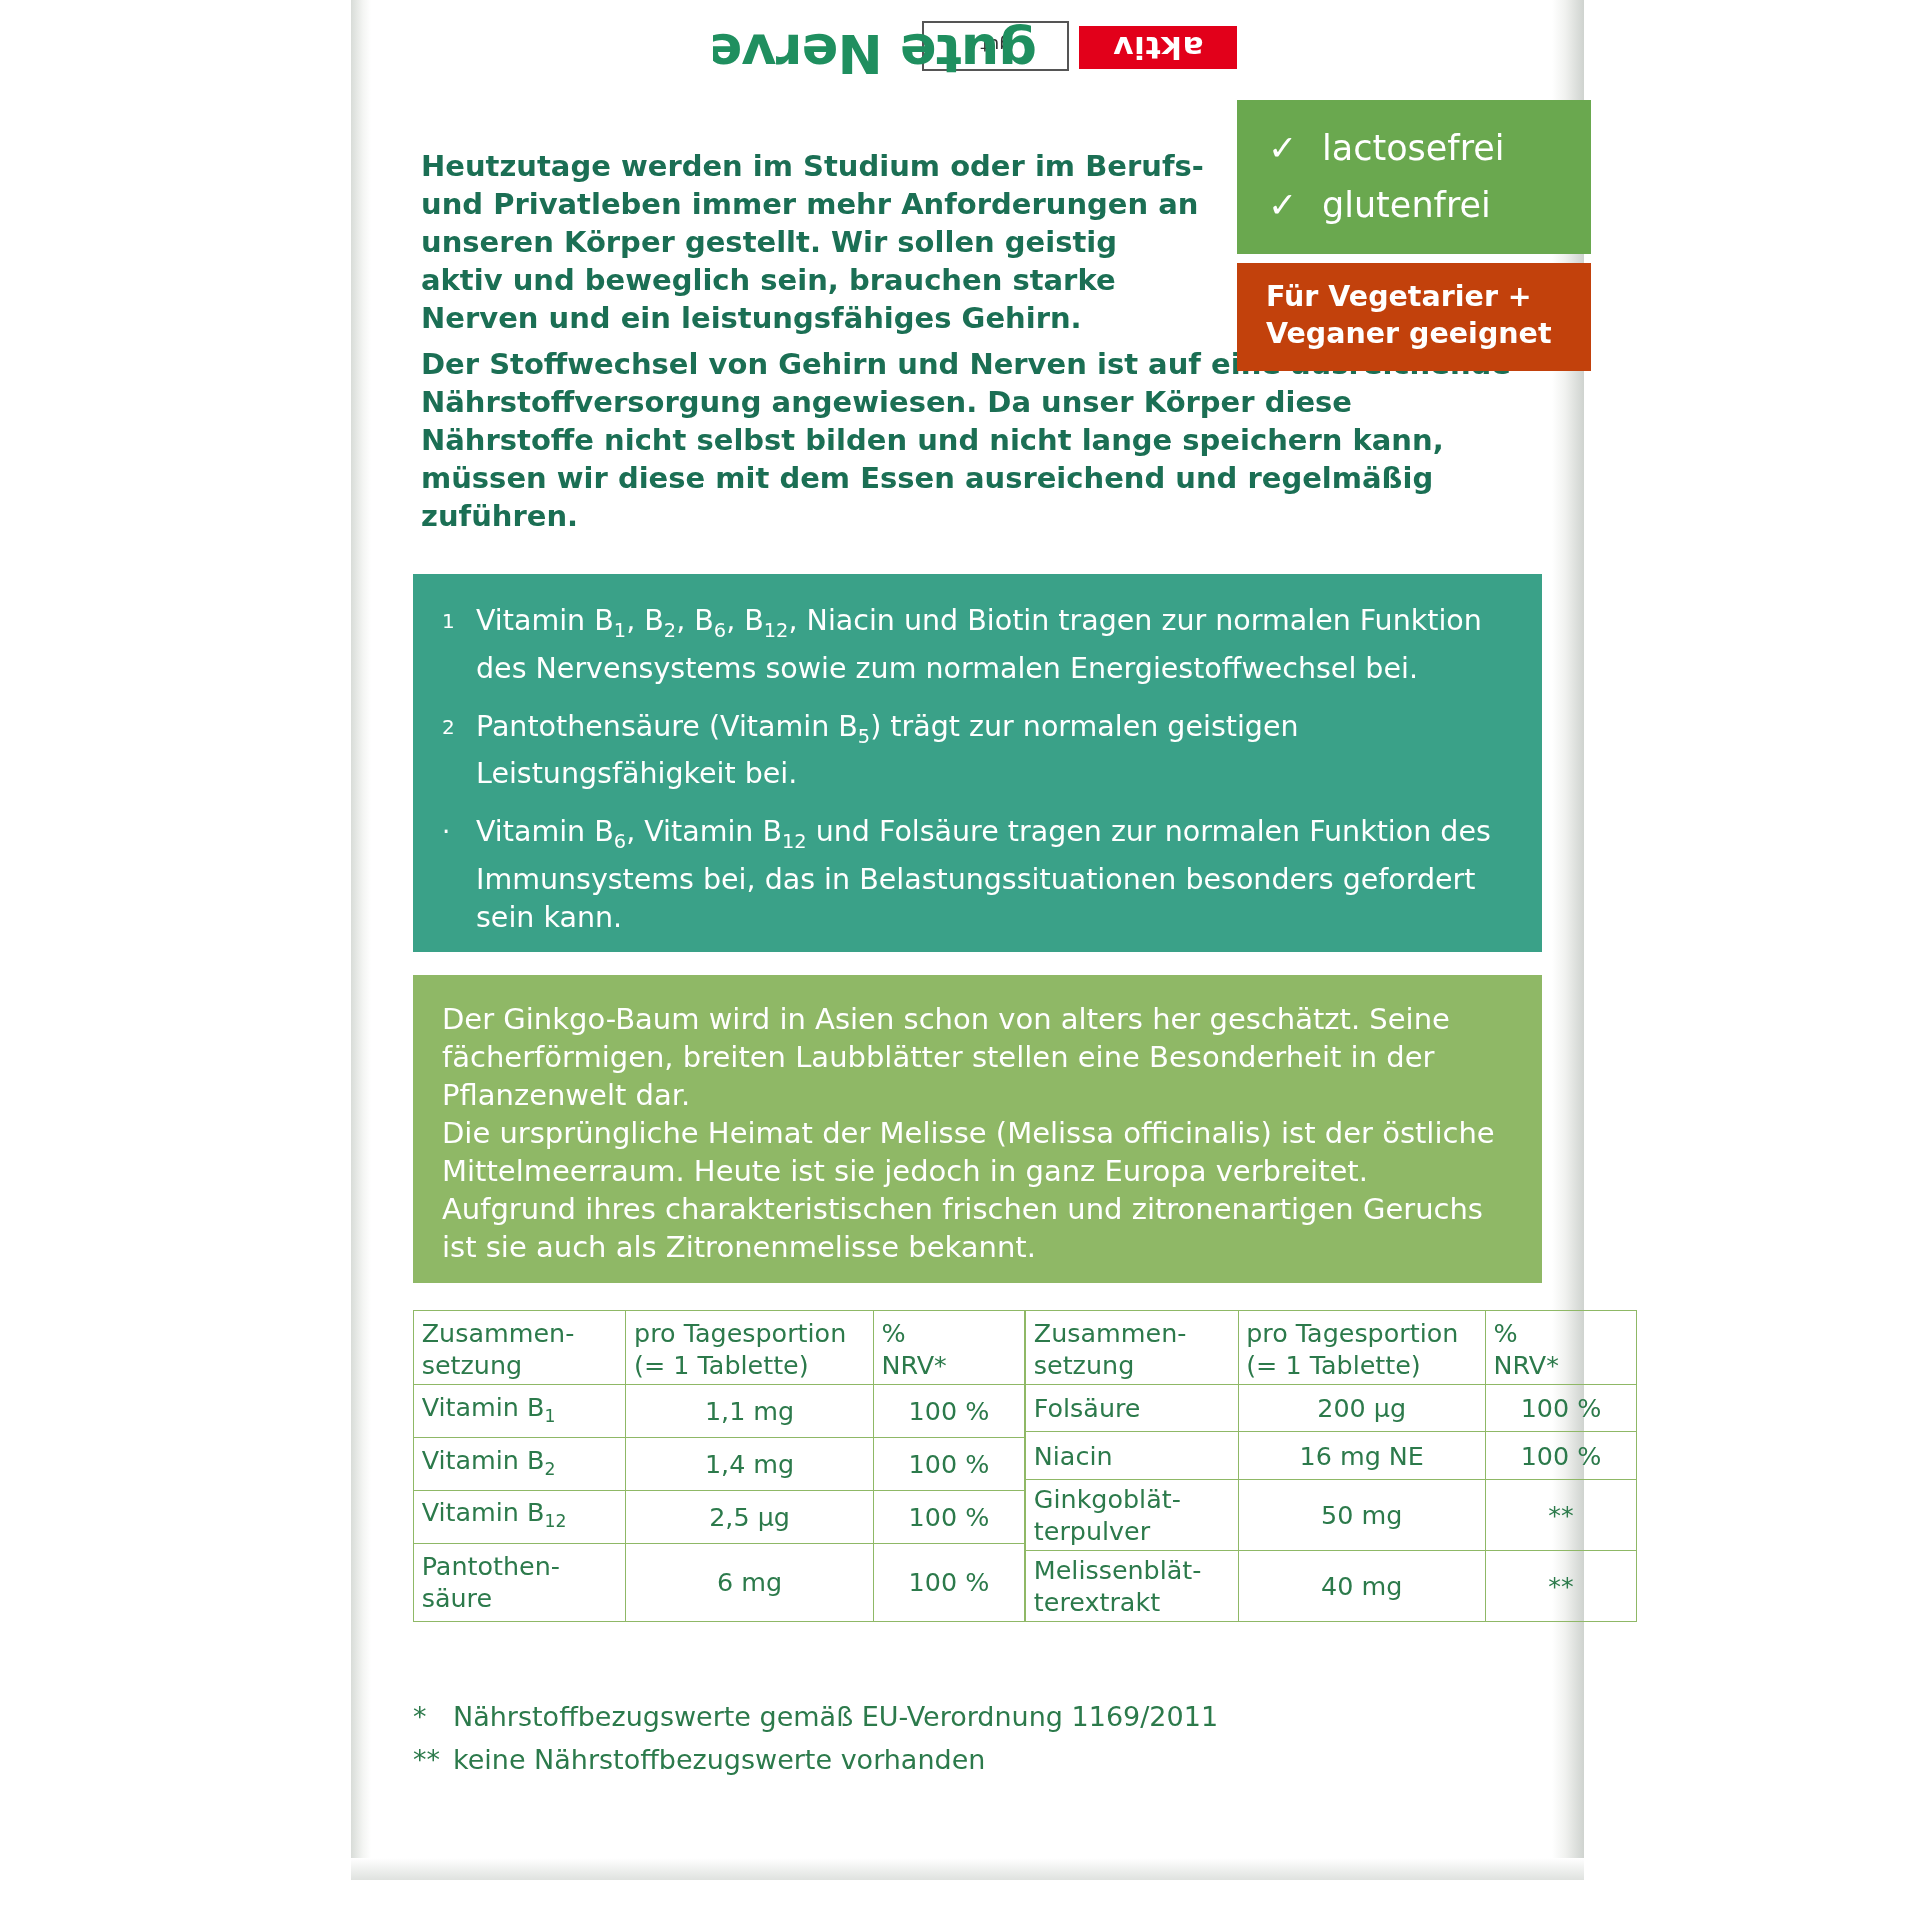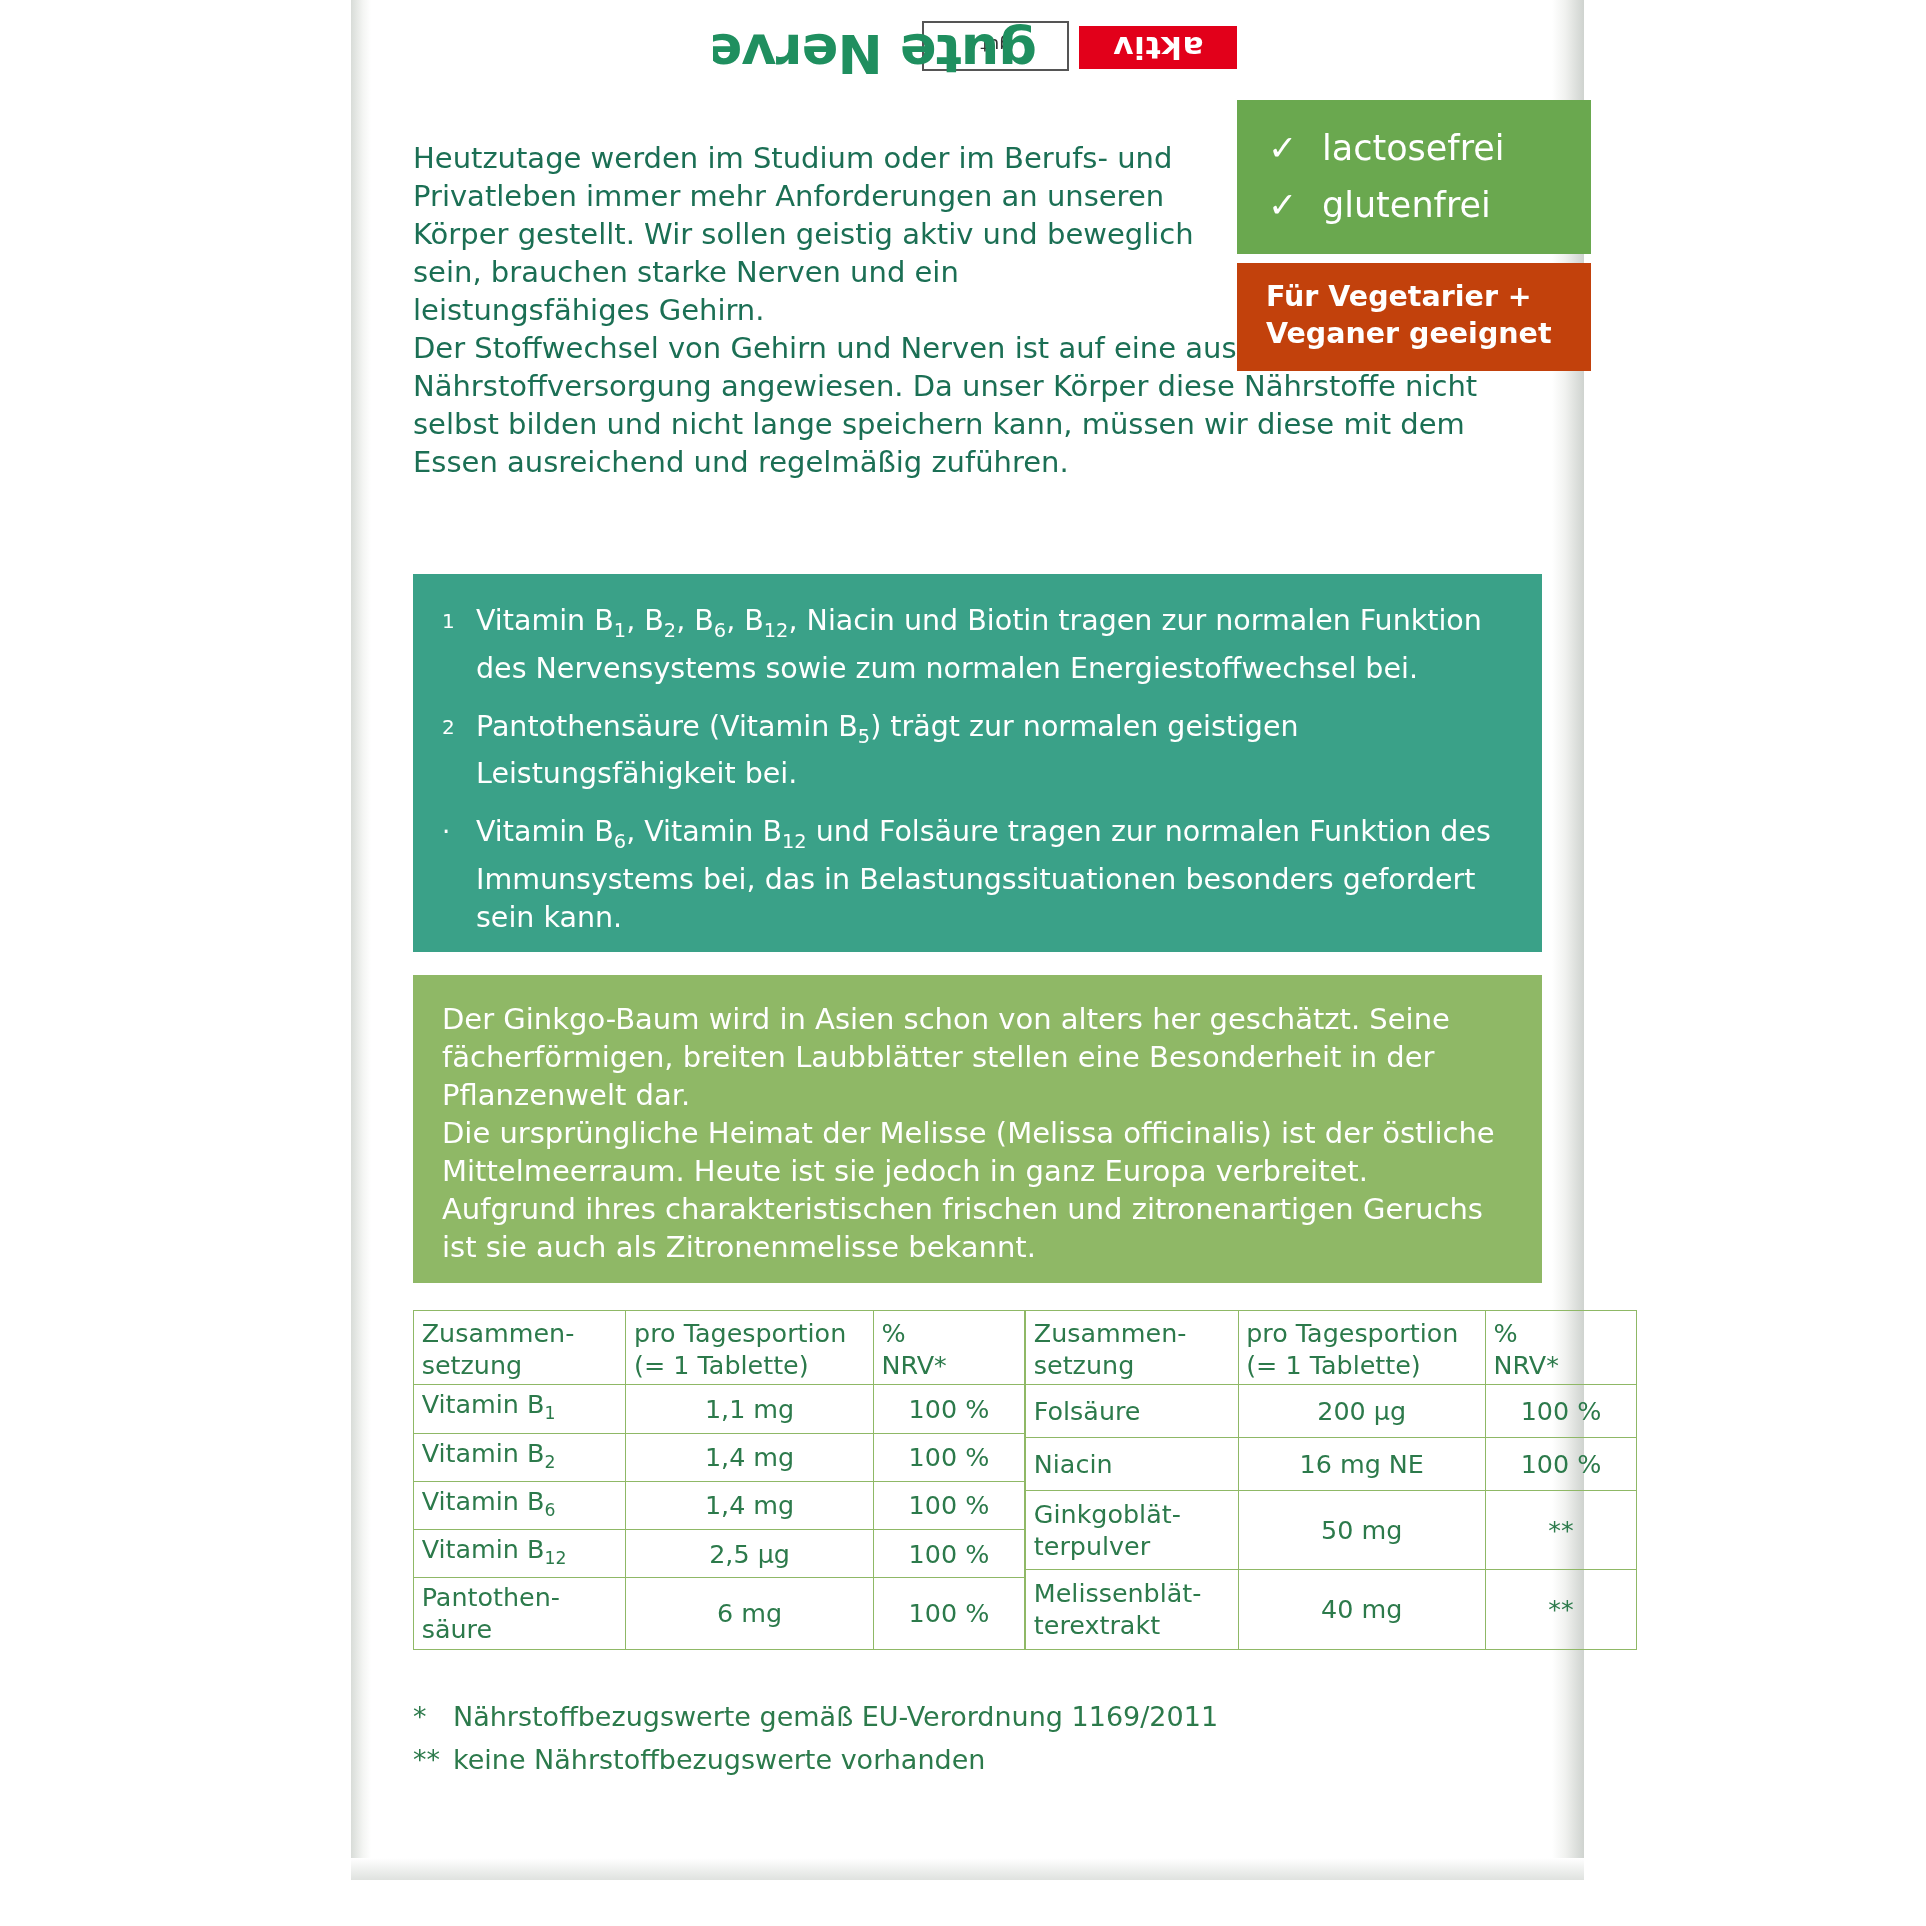--- a/index.html
+++ b/index.html
@@ -138,21 +138,22 @@
     top: 39px;
     width: 1129px;
     color: #1b6f54;
     font-size: 29px;
     line-height: 38px;
   }
   .intro .narrow {
     width: 786px;
   }
   .intro p {
-    margin: 0;
+    margin: 8px;
+    font-weight: bold;
   }
   .intro p + p {
     margin-top: 0px;
   }
 
   
   .badge-free {
     position: absolute;
     left: 824px;
     top: 0px;
@@ -388,25 +389,20 @@
             <td class="col-name">Vitamin B<sub>1</sub></td>
             <td class="col-dose">1,1 mg</td>
             <td class="col-nrv">100 %</td>
           </tr>
           <tr>
             <td class="col-name">Vitamin B<sub>2</sub></td>
             <td class="col-dose">1,4 mg</td>
             <td class="col-nrv">100 %</td>
           </tr>
           <tr>
-            <td class="col-name">Vitamin B<sub>6</sub></td>
-            <td class="col-dose">1,4 mg</td>
-            <td class="col-nrv">100 %</td>
-          </tr>
-          <tr>
             <td class="col-name">Vitamin B<sub>12</sub></td>
             <td class="col-dose">2,5  µg</td>
             <td class="col-nrv">100 %</td>
           </tr>
           <tr class="tall">
             <td class="col-name">Pantothen-<br>säure</td>
             <td class="col-dose">6 mg</td>
             <td class="col-nrv">100 %</td>
           </tr>
         </tbody>

